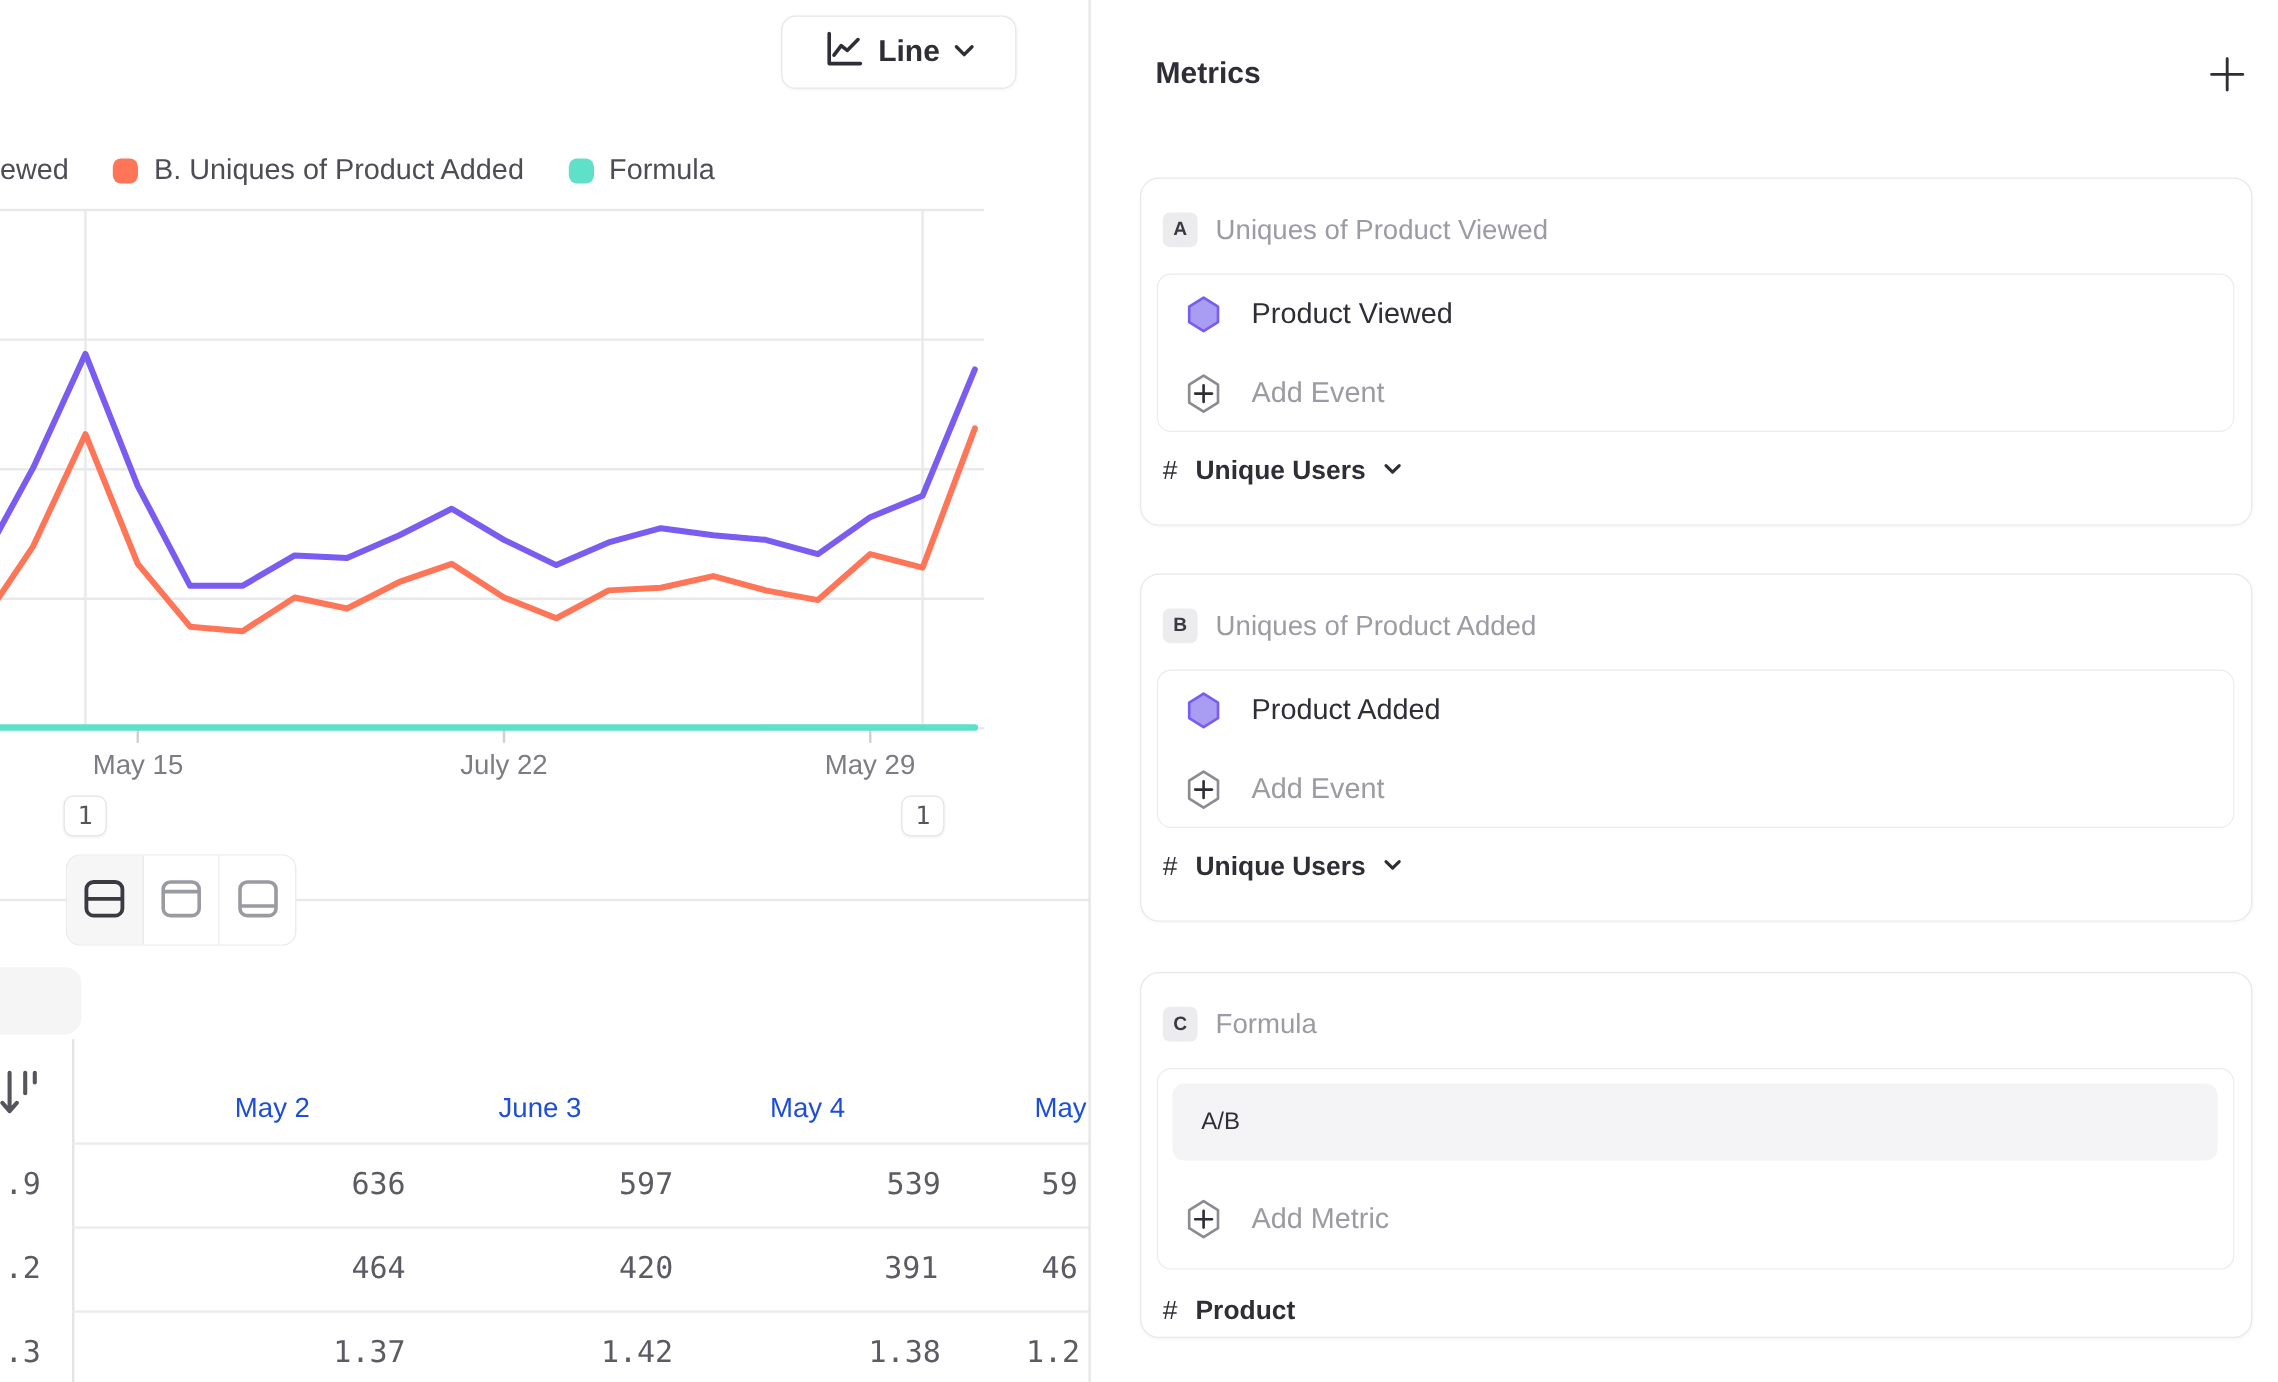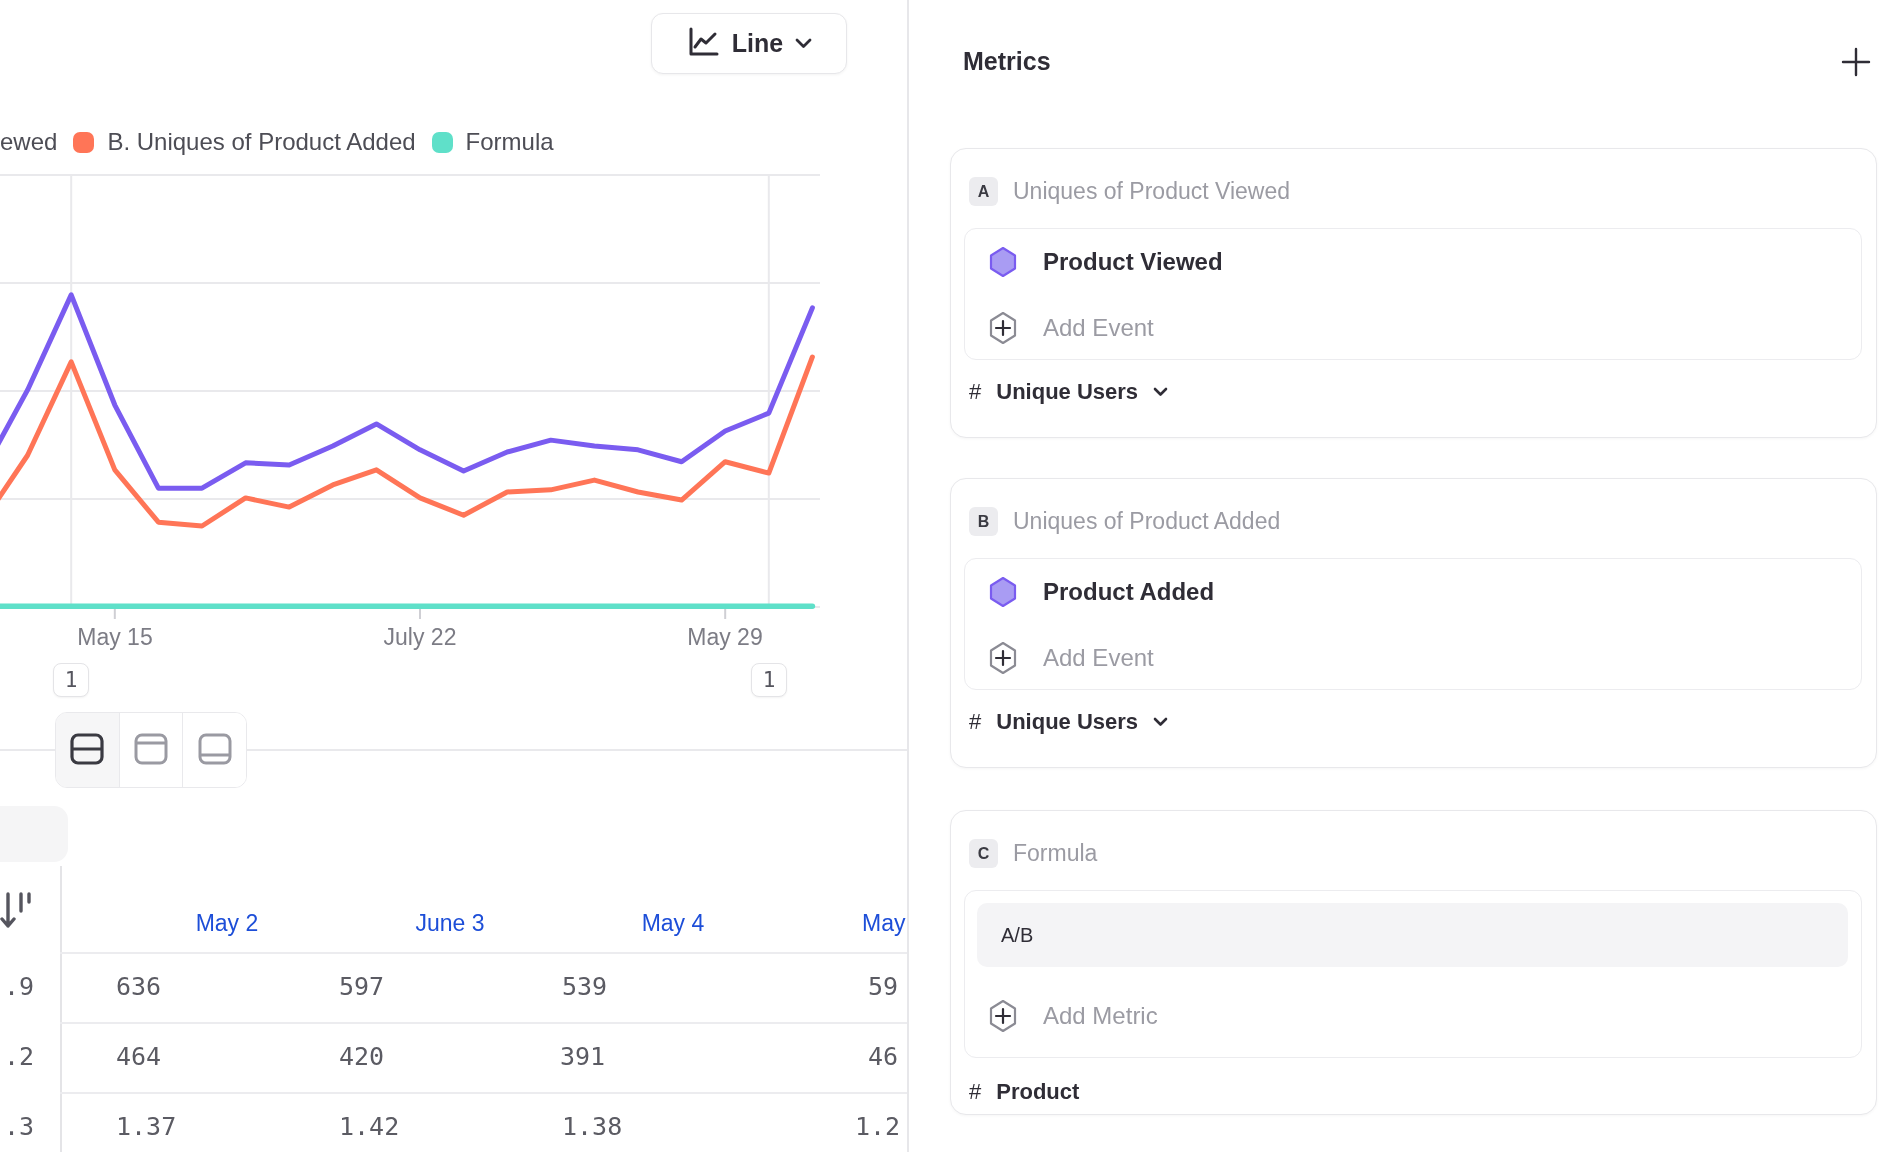--- a/index.html
+++ b/index.html
@@ -14,21 +14,21 @@
   .pane-divider { left:907px; top:0; width:2px; height:1152px; background:#e7e7ea; }
 
   .line-btn {
     left:651px; top:13px; width:196px; height:61px;
     background:#fff; border:1.5px solid #e7e7ea; border-radius:12px;
     box-shadow:0 1px 3px rgba(0,0,0,.05);
     display:flex; align-items:center; justify-content:center; gap:12px; cursor:pointer;
   }
   .line-btn .lbl { font-size:25px; font-weight:bold; color:#2f2d36; }
 
-  .legend { left:0; top:126px; height:32px; display:flex; align-items:center; gap:16px; }
+  .legend { left:0; top:126px; height:32px; display:flex; align-items:center; gap:37px; }
   .legend .item { display:flex; align-items:center; gap:13px; font-size:24px; font-weight:500; color:#4d4d55; }
   .legend .sw { width:21px; height:21px; border-radius:7px; }
 
   .xlab { top:624px; height:30px; width:120px; text-align:center; font-size:23px; color:#7c7c85; }
 
   .ann-badge {
     top:663px; width:36px; height:34px; background:#fff;
     border:1.5px solid #e4e4e7; border-radius:8px; box-shadow:0 1px 2px rgba(0,0,0,.05);
     display:flex; align-items:center; justify-content:center;
     font-family:"DejaVu Sans Mono", monospace; font-size:21px; color:#55555e; cursor:pointer;
@@ -42,21 +42,21 @@
   }
   .seg button { flex:1; background:#fff; border:none; border-right:1.5px solid #e9e9ec; display:flex; align-items:center; justify-content:center; cursor:pointer; }
   .seg button:last-child { border-right:none; }
   .seg button.active { background:#f6f6f7; }
 
   
   .tbl-tab { left:-26px; top:806px; width:94px; height:56px; background:#f5f5f6; border-radius:14px; }
   .col-divider { left:60px; top:866px; width:1.5px; height:286px; background:#e4e4e7; }
   .row-line { left:60px; width:848px; height:1.5px; background:#ececef; }
   .th { top:903px; height:40px; line-height:40px; font-size:23px; font-weight:500; color:#1d4ed8; text-align:center; width:222px; }
-  .td { height:70px; line-height:70px; font-family:"DejaVu Sans Mono", monospace; font-size:25px; color:#5b5b63; text-align:left; width:222px; }
+  .td { height:70px; line-height:70px; font-family:"DejaVu Sans Mono", monospace; font-size:25px; color:#5b5b63; text-align:right; width:222px; }
   .frag-left { left:0; width:34px; text-align:right; }
   .frag-right { text-align:left; width:80px; }
 
   
   .panel-title { left:963px; top:47px; font-size:25px; font-weight:bold; color:#2f2d36; }
   .add-metric-btn { left:1838px; top:45px; width:36px; height:36px; background:none; border:none; cursor:pointer; }
 
   .card {
     left:950px; width:927px; background:#fff;
     border:1.5px solid #e8e8eb; border-radius:16px; box-shadow:0 1px 3px rgba(0,0,0,.04);
@@ -64,21 +64,21 @@
   .card .letter {
     position:absolute; left:18px; top:28px; width:29px; height:29px; background:#ececef;
     border-radius:6px; display:flex; align-items:center; justify-content:center;
     font-size:16px; font-weight:bold; color:#3a3a42;
   }
   .card .ctitle { position:absolute; left:62px; top:28px; line-height:29px; font-size:23px; color:#9b9ba3; }
   .subcard { position:absolute; left:13px; top:79px; width:898px; border:1.5px solid #ececef; border-radius:12px; background:#fff; }
   .ev-row { position:absolute; left:0; width:100%; height:66px; display:flex; align-items:center; cursor:pointer; }
   .ev-row .ic { margin-left:22px; width:32px; display:flex; justify-content:center; }
   .ev-row .txt { margin-left:24px; font-size:24px; }
-  .ev-name { font-weight:bold; color:#2f2d36; }
+  .ev-name { font-weight:normal; color:#2f2d36; }
   .ev-add { color:#9b9ba3; }
   .measure { position:absolute; left:18px; display:flex; align-items:center; gap:15px; cursor:pointer; }
   .measure .hash { font-size:22px; font-weight:500; color:#2f2d36; }
   .measure .mlabel { font-size:22px; font-weight:bold; color:#2f2d36; }
   .formula-input {
     position:absolute; left:12px; top:12px; width:871px; height:64px; background:#f4f4f6;
     border-radius:10px; display:flex; align-items:center; cursor:text;
   }
   .formula-input .ftxt { margin-left:24px; font-size:20px; color:#2f2d36; }
 </style>

